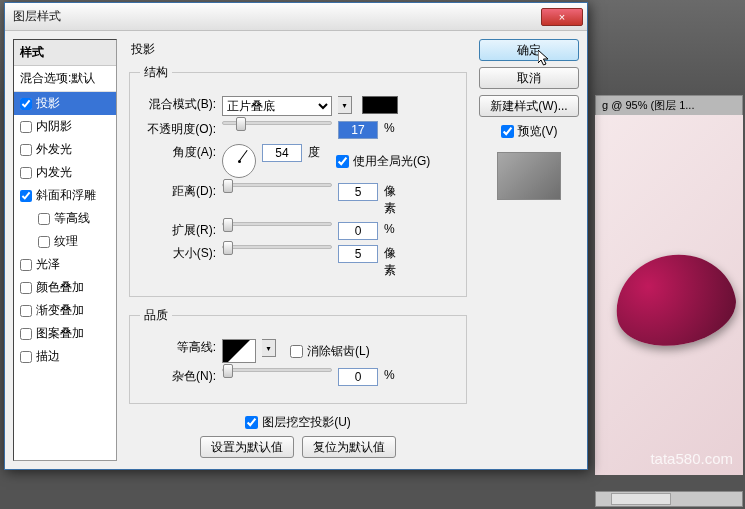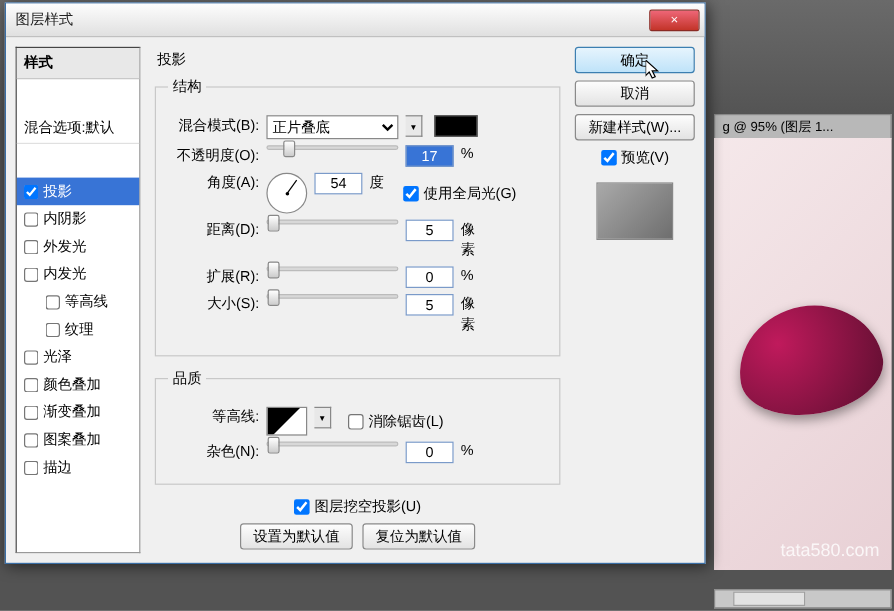--- a/index.html
+++ b/index.html
@@ -13,21 +13,21 @@
 .scrollbar-h { position:absolute; bottom:2px; right:2px; width:148px; height:16px; background:#c8c8c8; border:1px solid #888;}
 .scrollbar-h .thumb { position:absolute; left:15px; top:1px; bottom:1px; width:60px; background:#e2e2e2; border:1px solid #a0a0a0;}
 
 .dialog { position: absolute; top: 2px; left: 4px; width: 584px; height: 468px; background: #f0f0f0; border: 1px solid #3a6ea5; box-shadow: 2px 2px 12px rgba(0,0,0,.6); }
 .titlebar { height: 28px; background: linear-gradient(#fdfdfd,#e0e0e0); display: flex; align-items: center; padding: 0 4px 0 8px; border-bottom: 1px solid #c0c0c0; }
 .titlebar span { flex: 1; color: #222; }
 .close-btn { width: 42px; height: 18px; background: linear-gradient(#e67,#c33429); color: #fff; display: flex; align-items: center; justify-content: center; border: 1px solid #8a2a24; border-radius: 2px; font-size: 11px; cursor: pointer; }
 
 .content { display: flex; height: calc(100% - 28px); padding: 8px; gap: 8px; }
 
-.styles-panel { width: 104px; background: #fff; border: 1px inset #999; display: flex; flex-direction: column; gap: 28px; }
+.styles-panel { width: 104px; background: #fff; border: 1px inset #999; display: flex; flex-direction: column; }
 .panel-head { background: #e8e8e8; font-weight: bold; padding: 4px 6px; border-bottom: 1px solid #c8c8c8; }
 .mix-opts { padding: 4px 6px; border-bottom: 1px solid #e0e0e0; cursor:pointer; }
 .style-item { display: flex; align-items: center; gap: 4px; padding: 3px 6px; cursor: pointer; }
 .style-item.sub { padding-left: 24px; }
 .style-item.selected { background: #3874d6; color: #fff; }
 .style-item input[type=checkbox]{ width:12px; height:12px; }
 
 .mid { flex: 1; padding: 0 4px; }
 .section-title { font-size: 12px; margin: 2px 0 6px 2px; }
 fieldset { border: 1px solid #c8c8c8; padding: 10px 10px 12px; margin-bottom: 10px; }
@@ -90,20 +90,24 @@
             <input type="checkbox" style="">
             <span>内阴影</span>
           </div>
           <div class="style-item">
             <input type="checkbox" style="">
             <span>外发光</span>
           </div>
           <div class="style-item">
             <input type="checkbox" style="">
             <span>内发光</span>
+          </div>
+          <div class="style-item">
+            <input type="checkbox" checked="" style="">
+            <span>斜面和浮雕</span>
           </div>
           <div class="style-item sub">
             <input type="checkbox" style="">
             <span>等高线</span>
           </div>
           <div class="style-item sub">
             <input type="checkbox" style="">
             <span>纹理</span>
           </div>
           <div class="style-item">

